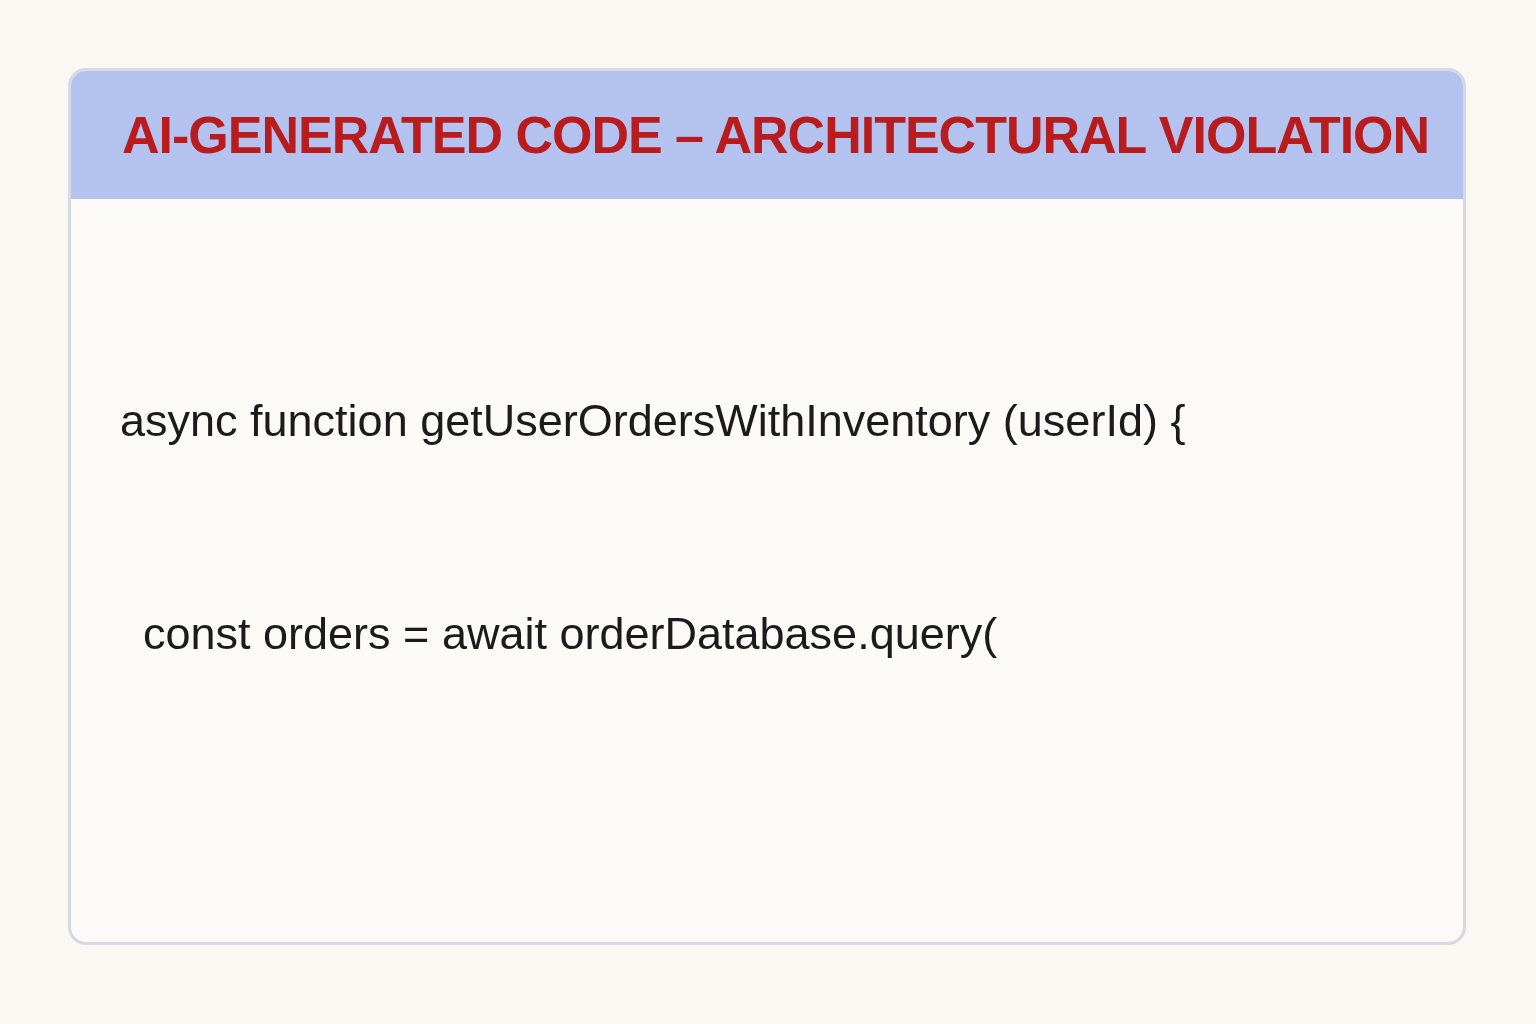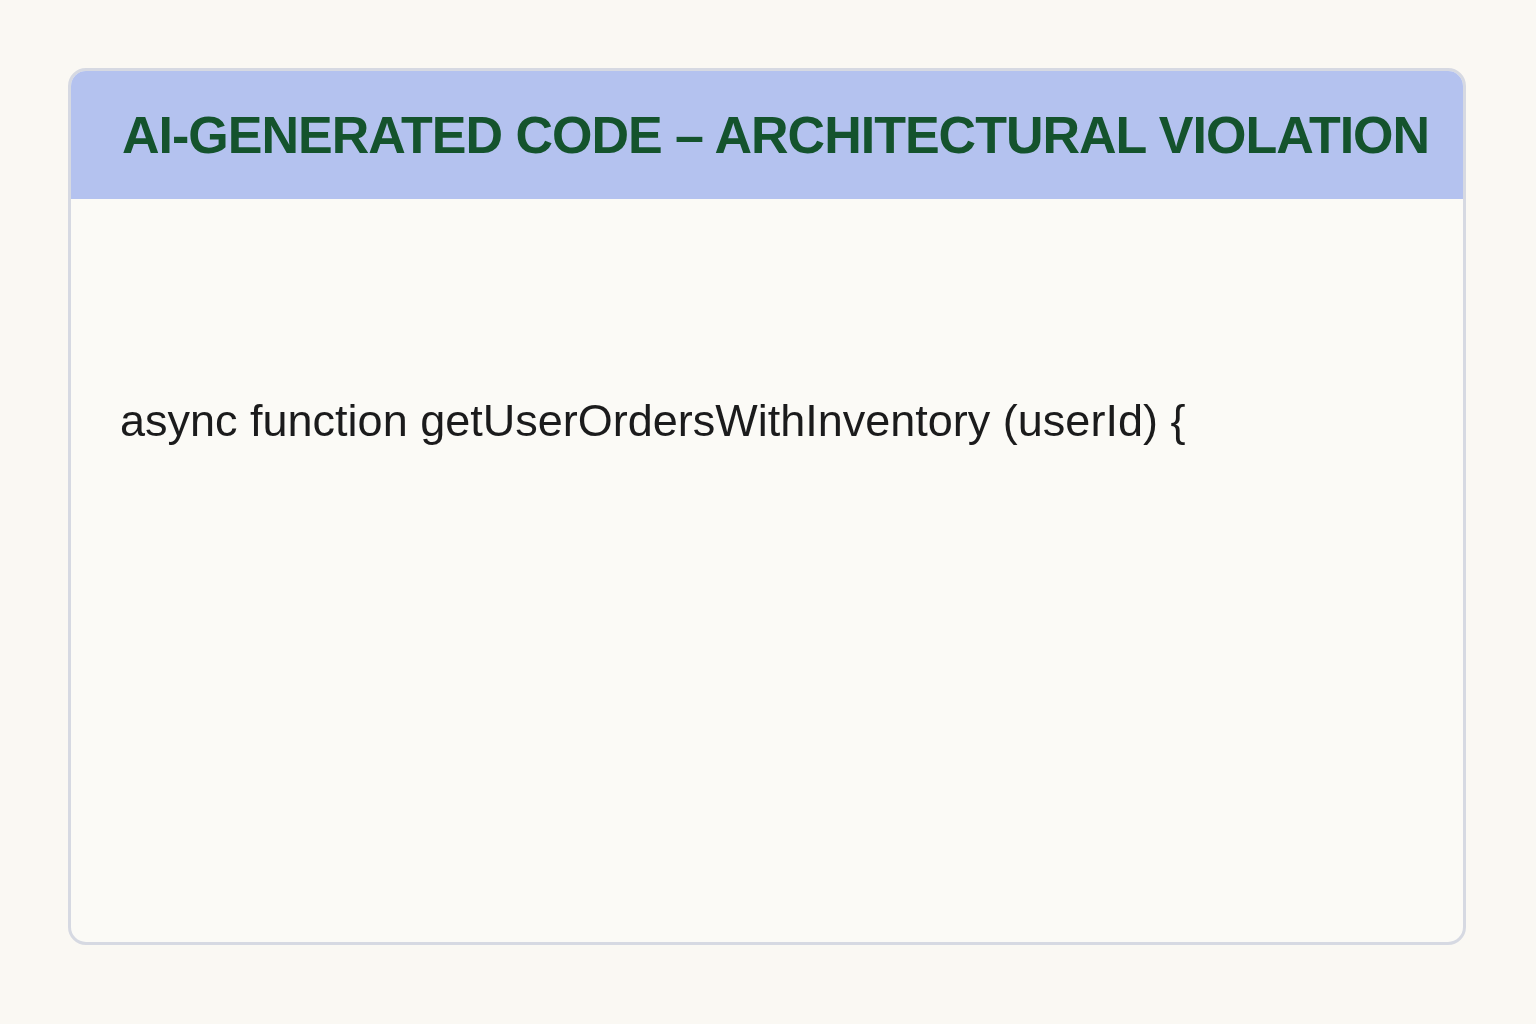--- a/index.html
+++ b/index.html
@@ -34,21 +34,21 @@
     height: 128px;
     background: var(--header-bg);
     display: flex;
     align-items: center;
     padding-left: 51px;
   }
   .header-title {
     font-size: 52px;
     font-weight: 700;
     letter-spacing: -1px;
-    color: #14532d;
+    color: #b91c1c;
     white-space: pre;
   }
   .code {
     margin-top: 44px;
     padding-left: 49px;
     font-size: 45px;
     line-height: 71px;
     color: var(--text-black);
     white-space: pre;
   }
@@ -63,20 +63,21 @@
 </head>
 <body>
 
 <div class="card">
   <div class="header">
     <span class="header-title">AI-GENERATED CODE – ARCHITECTURAL VIOLATION</span>
   </div>
 
   <div class="code">
     <div class="line in-a"><span class="bold">async function getUserOrdersWithInventory (userId) {</span></div>
+    <div class="line in-c"><span>const orders = await orderDatabase.query(</span></div>
     
     
     
     
     
     
   </div>
 </div>
 
 </body></html>

